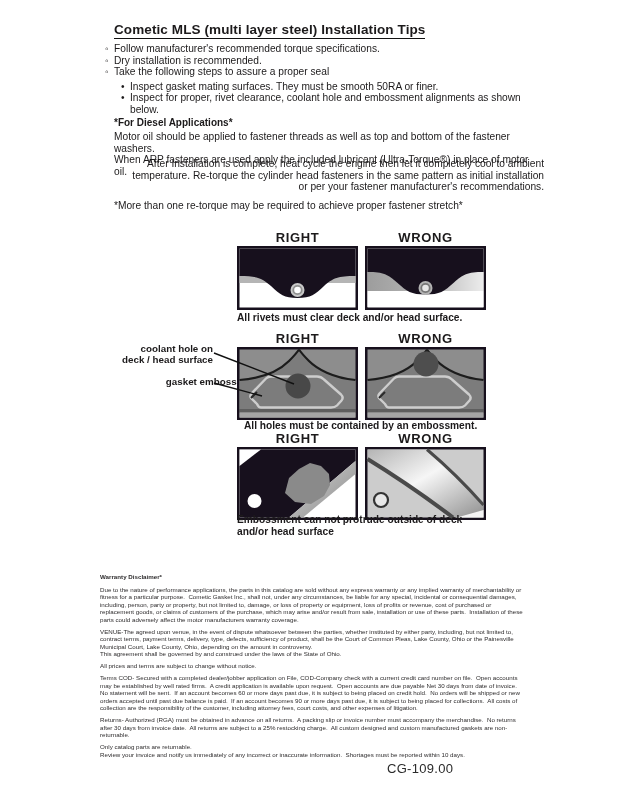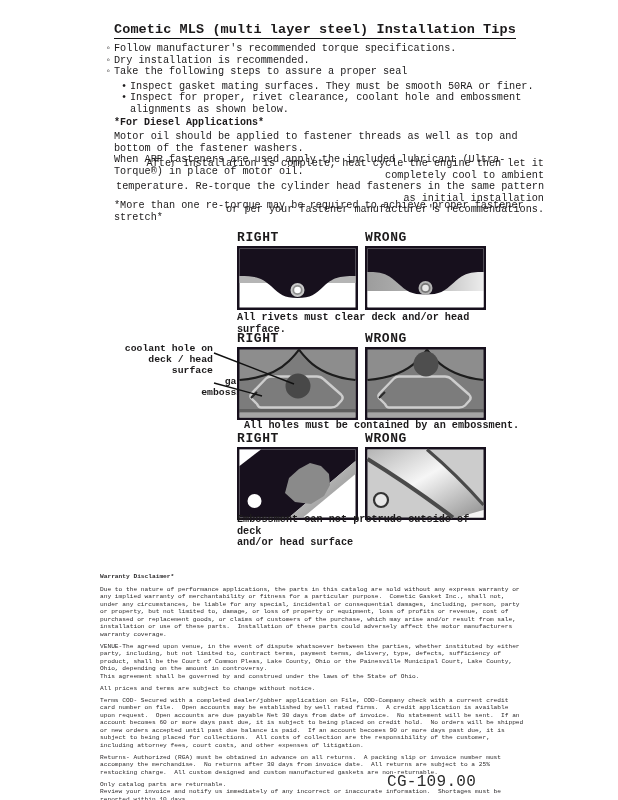--- a/index.html
+++ b/index.html
@@ -1,35 +1,35 @@
 <!DOCTYPE html>
 <html><head>
 <meta charset="utf-8">
 <style>
   html,body{margin:0;padding:0;background:#ffffff;}
   .page{position:relative;width:618px;height:800px;background:#ffffff;overflow:hidden;
-        font-family:Liberation Mono, monospace;color:#1c1a1b;border-radius:28px;}
+        font-family:Liberation Sans, sans-serif;color:#1c1a1b;border-radius:28px;}
   .abs{position:absolute;}
   .title{font-size:13.5px;font-weight:bold;border-bottom:1.6px solid #111;padding-bottom:1px;
          letter-spacing:0.1px;}
   .body-text{font-size:10.2px;line-height:11.6px;white-space:pre-wrap;}
   .bullets{font-size:10.2px;line-height:11.6px;}
   .bullet-row{display:flex;}
   .bullet-marker{width:9px;flex:0 0 9px;text-align:left;}
   .sub{margin-left:16px;}
   .sub-gap{margin-top:3px;}
   .section-head{font-size:10px;font-weight:bold;}
-  .dg-label{font-size:13px;font-weight:bold;letter-spacing:0.6px;text-align:left;width:121px;}
+  .dg-label{font-size:13px;font-weight:bold;letter-spacing:0.6px;text-align:center;width:121px;}
   .dg-cap{font-size:10.2px;font-weight:bold;line-height:11.5px;white-space:pre-wrap;}
   .annot{font-size:9.8px;font-weight:bold;line-height:11px;text-align:right;width:95px;
          white-space:pre-wrap;}
   .legal{width:424px;font-size:6.2px;line-height:7.5px;color:#2e2c2d;}
   .legal p{margin:0 0 4.5px 0;white-space:pre-wrap;}
   .legal .lg-head{font-weight:bold;margin-bottom:5px;}
-  .pageno{font-size:16px;color:#2b2b2b;letter-spacing:0.3px;margin-top:12px;}
+  .pageno{font-size:13px;color:#2b2b2b;letter-spacing:0.3px;}
   svg{display:block;}
   .overlay{pointer-events:none;}
 </style>
 </head>
 <body>
 
 <div class="page">
 
   <div class="abs" style="left:114px;top:20px;">
     <span class="title">Cometic MLS (multi layer steel) Installation Tips</span>

